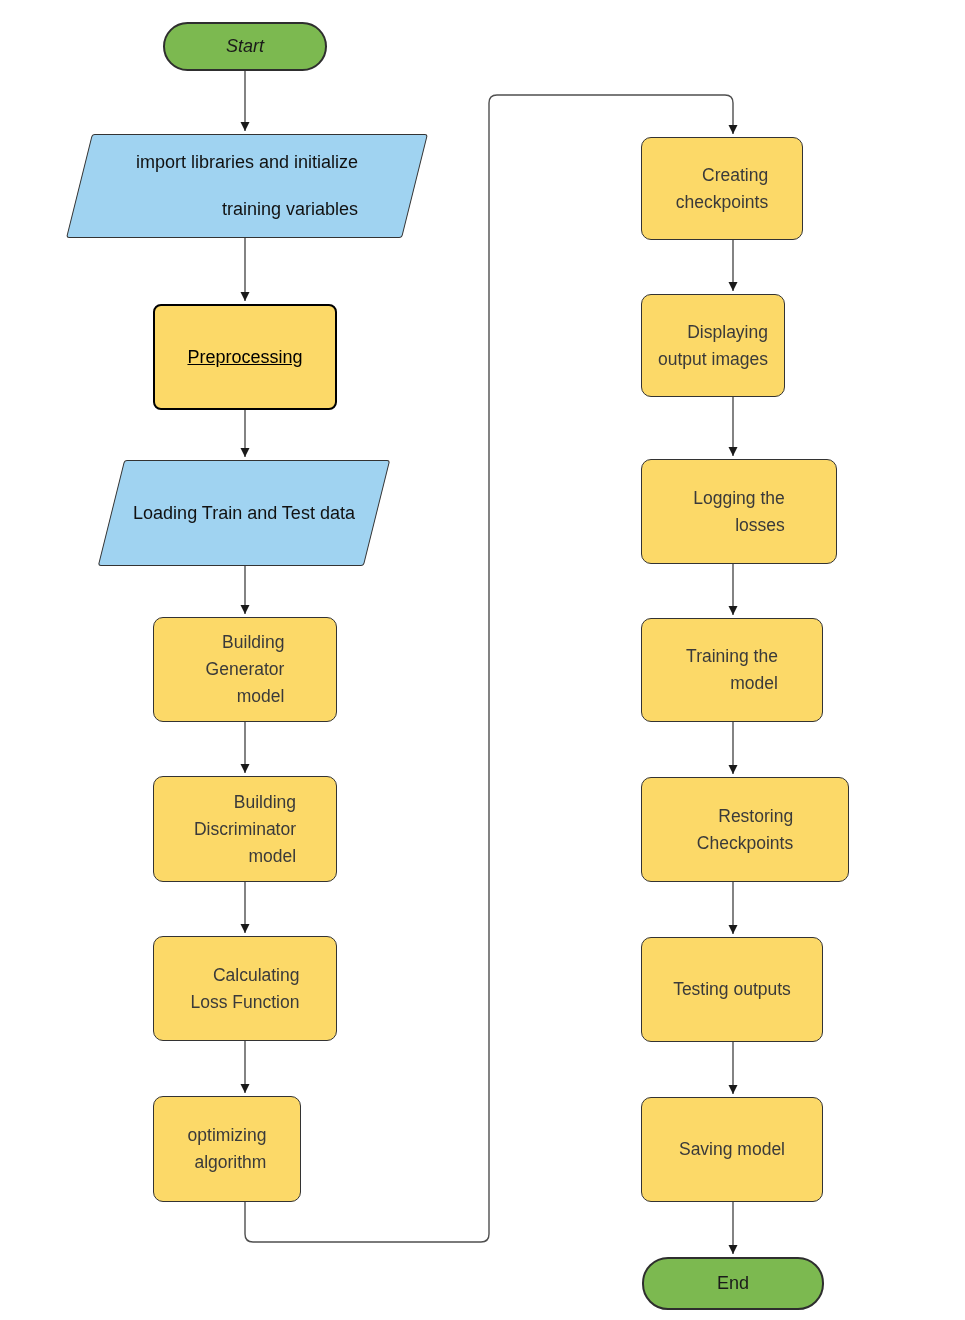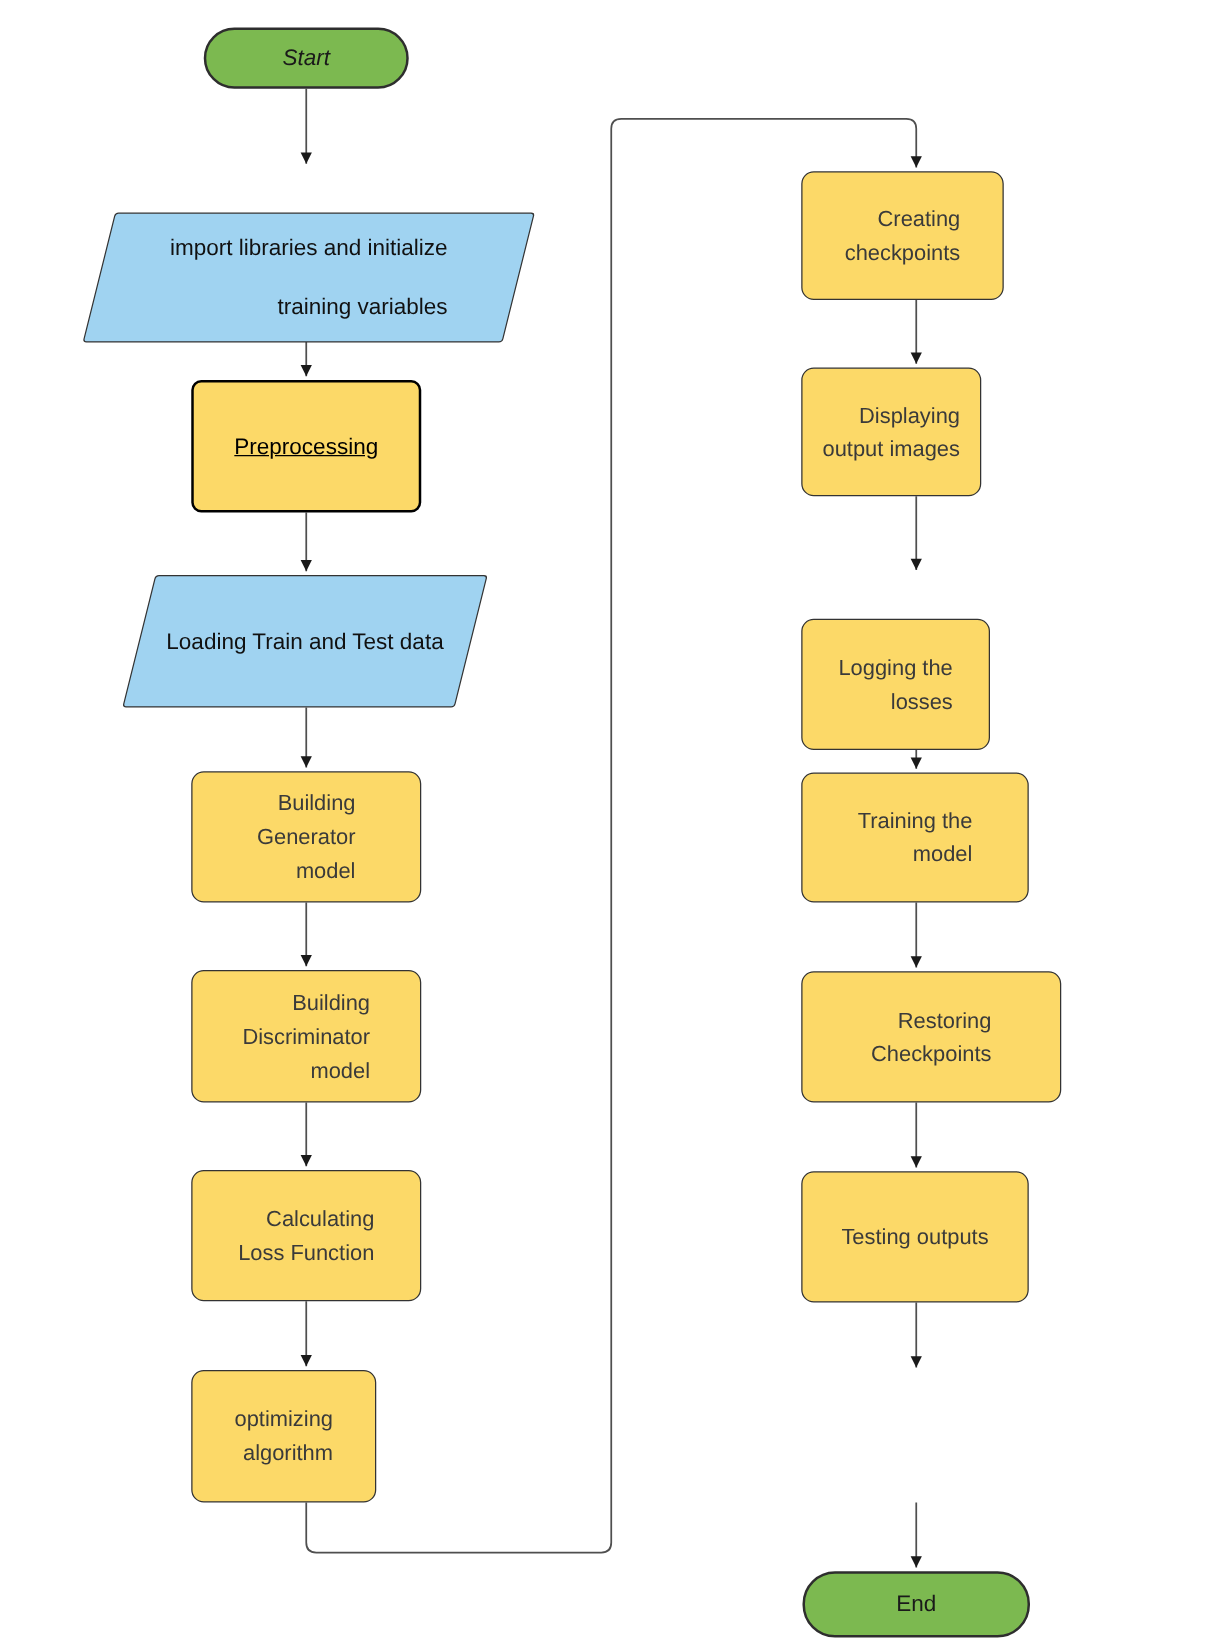--- a/index.html
+++ b/index.html
@@ -86,21 +86,21 @@
     <path class="edge" d="M733,722 L733,774" marker-end="url(#arrowhead)"></path>
     <path class="edge" d="M733,882 L733,934" marker-end="url(#arrowhead)"></path>
     <path class="edge" d="M733,1042 L733,1094" marker-end="url(#arrowhead)"></path>
     <path class="edge" d="M733,1202 L733,1254" marker-end="url(#arrowhead)"></path>
   </svg>
 
   <div class="node terminator" style="left:163px;top:22px;width:164px;height:49px;">
     <span class="node-label italic">Start</span>
   </div>
 
-  <div class="node data-node" style="left:79px;top:134px;width:336px;height:104px;margin-top:36px;">
+  <div class="node data-node" style="left:79px;top:134px;width:336px;height:104px;">
     <span class="para-bg"></span>
     <span class="node-label tall-lines">import libraries and initialize
 training variables</span>
   </div>
 
   <div class="node process thick" style="left:153px;top:304px;width:184px;height:106px;">
     <span class="node-label">Preprocessing</span>
   </div>
 
   <div class="node data-node" style="left:111px;top:460px;width:266px;height:106px;">
@@ -133,37 +133,40 @@
   <div class="node process" style="left:641px;top:137px;width:162px;height:103px;">
     <span class="node-label">Creating
 checkpoints</span>
   </div>
 
   <div class="node process" style="left:641px;top:294px;width:144px;height:103px;">
     <span class="node-label">Displaying
 output images</span>
   </div>
 
-  <div class="node process" style="left:641px;top:459px;width:151px;height:105px;margin-top:36px;">
+  <div class="node process" style="left:641px;top:459px;width:196px;height:105px;">
     <span class="node-label">Logging the
 losses</span>
   </div>
 
   <div class="node process" style="left:641px;top:618px;width:182px;height:104px;">
     <span class="node-label">Training the
 model</span>
   </div>
 
   <div class="node process" style="left:641px;top:777px;width:208px;height:105px;">
     <span class="node-label">Restoring
 Checkpoints</span>
   </div>
 
   <div class="node process" style="left:641px;top:937px;width:182px;height:105px;">
     <span class="node-label">Testing outputs</span>
   </div>
 
+  <div class="node process" style="left:641px;top:1097px;width:182px;height:105px;">
+    <span class="node-label">Saving model</span>
+  </div>
 
   <div class="node terminator" style="left:642px;top:1257px;width:182px;height:53px;">
     <span class="node-label">End</span>
   </div>
 
 </div>
 
 </body></html>

